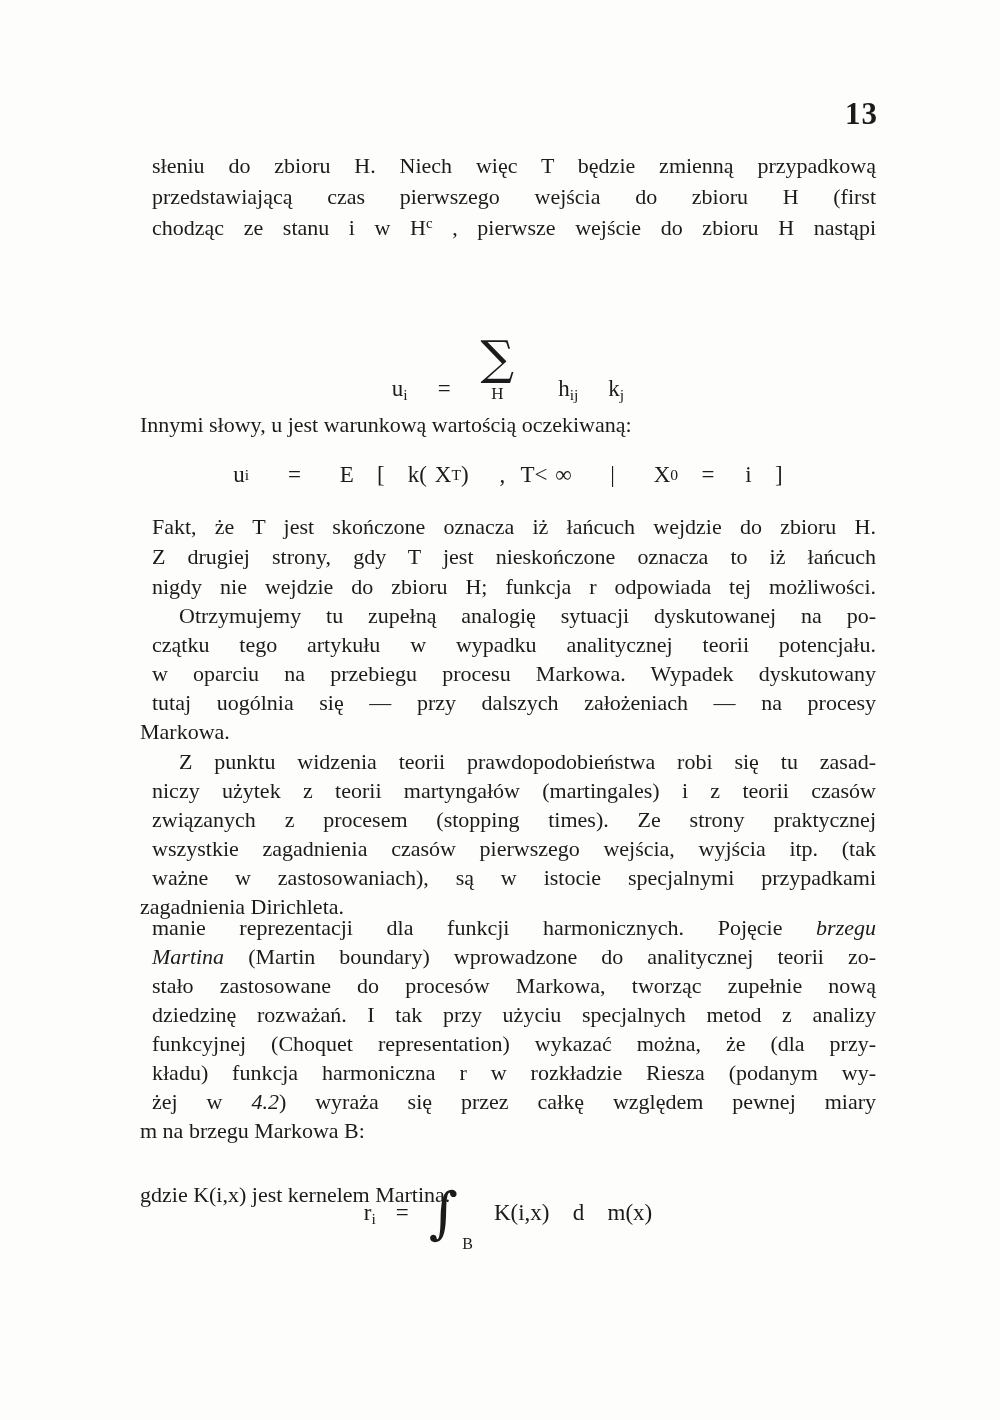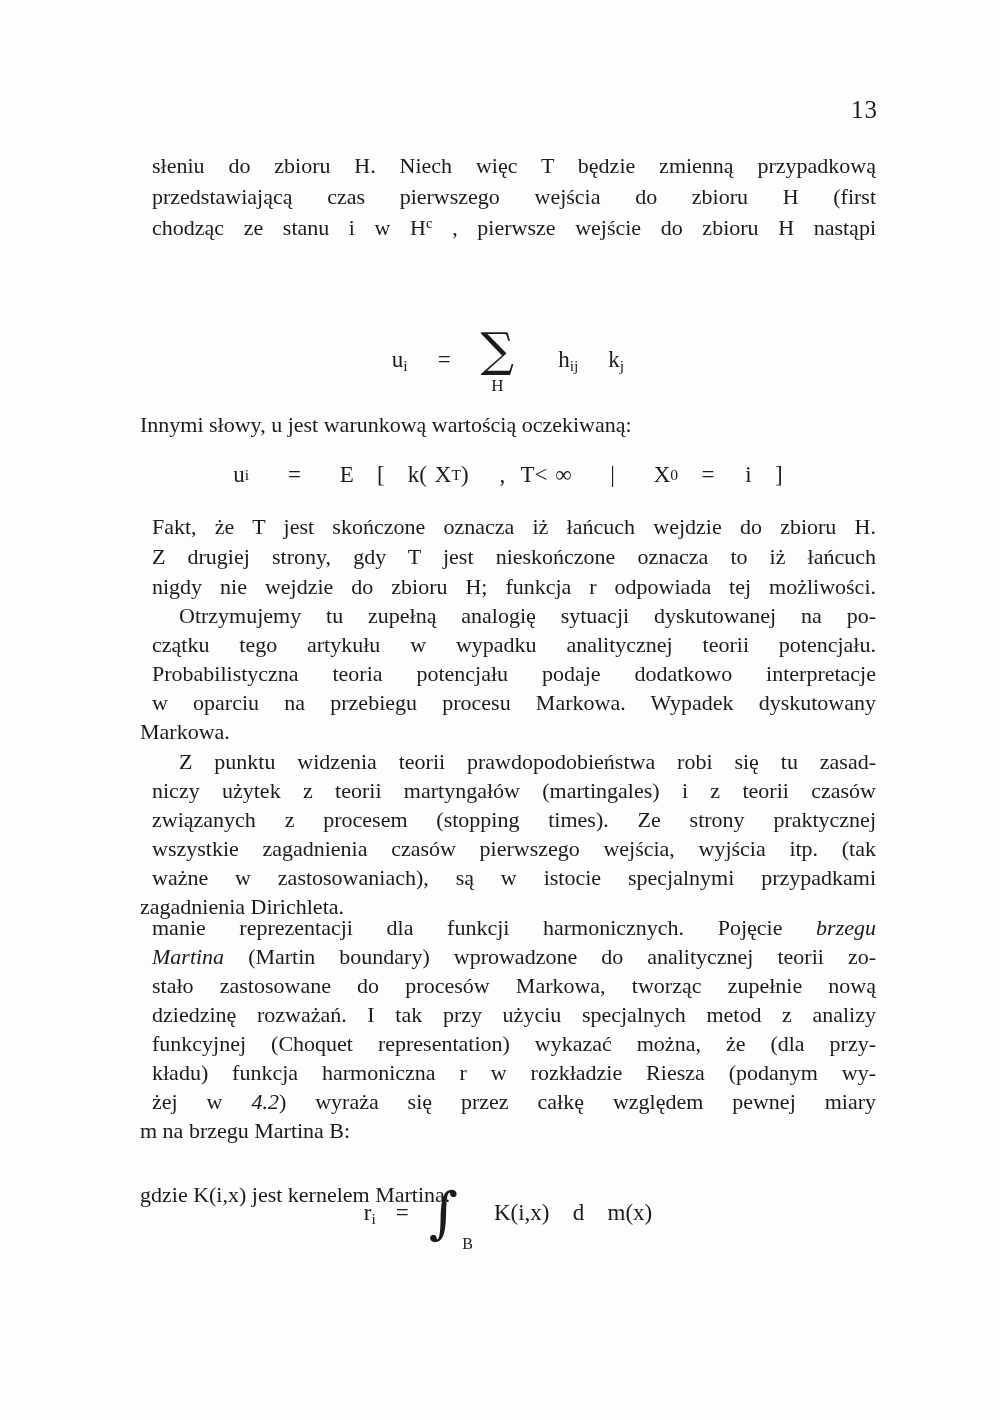--- a/index.html
+++ b/index.html
@@ -4,36 +4,36 @@
 <style>
   :root { --ink:#1b1b1b; --paper:#fdfdfc; }
   html,body { margin:0; padding:0; background:#e8e8e8; }
   .page {
     position:relative; width:1000px; height:1420px; margin:0 auto;
     background:var(--paper); color:var(--ink); overflow:hidden;
     font-family:"Liberation Serif","DejaVu Serif",serif;
   }
   .pageno {
     position:absolute; top:96px; right:122px;
-    font-size:25px; font-weight:normal; letter-spacing:1px;
+    font-size:31px; font-weight:bold; letter-spacing:1px;
   }
   .col { position:absolute; left:140px; top:0; width:736px; height:100%; }
   .block { position:absolute; left:0; width:100%; }
   .line { font-size:22px; }
   .just { text-align:justify; text-align-last:justify;margin-left:12px; }
   .ind  { text-indent:27px; }
   .it   { font-style:italic; }
   sub { font-size:68%; line-height:0; vertical-align:-0.28em; }
   sup { font-size:68%; line-height:0; vertical-align:0.48em; }
   .formula {
     display:flex; justify-content:center; align-items:center;
     font-size:23px; word-spacing:2px;
   }
   .fseg, .fatom { white-space:pre; }
-  .f1 { gap:30px; }
+  .f1 { gap:30px;align-items:flex-end; }
   .f1 .t1 { margin-left:14px; }
   .f3 { gap:20px;margin-top:11px; }
   .sumop { display:inline-flex; flex-direction:column; align-items:center; line-height:1; }
   .sumop .op { font-size:47px; line-height:46px; font-family:"DejaVu Serif","DejaVu Sans",serif; }
   .sumop .opsub { font-size:17px; margin-top:4px; }
   .intop { position:relative; display:inline-block; margin-right:16px; }
   .intop .op { font-size:56px; line-height:58px; font-family:"DejaVu Serif","DejaVu Sans",serif; }
   .intop .opsub { position:absolute; bottom:-2px; right:-15px; font-size:16px; }
 </style>
 </head>
@@ -78,43 +78,43 @@
 
     <section class="block" style="top:512px; line-height:30px">
         <div class="line just"><span>Fakt, że T jest skończone oznacza iż łańcuch wejdzie do zbioru H.</span></div>
         <div class="line just"><span>Z drugiej strony, gdy T jest nieskończone oznacza to iż łańcuch</span></div>
         <div class="line just"><span>nigdy nie wejdzie do zbioru H; funkcja r odpowiada tej możliwości.</span></div>
       </section>
 
     <section class="block" style="top:601px; line-height:29px">
         <div class="line just ind"><span>Otrzymujemy tu zupełną analogię sytuacji dyskutowanej na po-</span></div>
         <div class="line just"><span>czątku tego artykułu w wypadku analitycznej teorii potencjału.</span></div>
-        <div class="line just"><span>Probabilistyczna teoria potencjału podaje dodatkowo interpretacje</span></div>
         <div class="line just"><span>w oparciu na przebiegu procesu Markowa. Wypadek dyskutowany</span></div>
+        <div class="line just"><span>tutaj uogólnia się  —  przy dalszych założeniach  —  na procesy</span></div>
         <div class="line"><span>Markowa.</span></div>
       </section>
 
     <section class="block" style="top:747px; line-height:29px">
         <div class="line just ind"><span>Z punktu widzenia teorii prawdopodobieństwa robi się tu zasad-</span></div>
         <div class="line just"><span>niczy użytek z teorii martyngałów (martingales) i z teorii czasów</span></div>
         <div class="line just"><span>związanych z procesem (stopping times).  Ze strony praktycznej</span></div>
         <div class="line just"><span>wszystkie zagadnienia czasów pierwszego wejścia, wyjścia itp. (tak</span></div>
         <div class="line just"><span>ważne w zastosowaniach), są w istocie specjalnymi przypadkami</span></div>
         <div class="line"><span>zagadnienia Dirichleta.</span></div>
       </section>
 
     <section class="block" style="top:913px; line-height:29px">
         <div class="line just"><span>manie reprezentacji dla funkcji harmonicznych.  Pojęcie </span><span class="it">brzegu</span></div>
         <div class="line just"><span class="it">Martina</span><span> (Martin boundary) wprowadzone do analitycznej teorii zo-</span></div>
         <div class="line just"><span>stało zastosowane do procesów Markowa, tworząc zupełnie nową</span></div>
         <div class="line just"><span>dziedzinę rozważań. I tak przy użyciu specjalnych metod z analizy</span></div>
         <div class="line just"><span>funkcyjnej (Choquet representation) wykazać można, że (dla przy-</span></div>
         <div class="line just"><span>kładu) funkcja harmoniczna r w rozkładzie Riesza (podanym wy-</span></div>
         <div class="line just"><span>żej w </span><span class="it">4.2</span><span>) wyraża się przez całkę względem pewnej miary</span></div>
-        <div class="line"><span>m na brzegu Martina B:</span></div>
+        <div class="line"><span>m na brzegu Markowa B:</span></div>
       </section>
 
     <div class="block formula f3" style="top:1164px; height:76px">
       <span class="fatom"><span>r</span><sub>i</sub></span>
       <span class="fatom">=</span>
       <span class="intop">
         <span class="op">∫</span>
         <sub class="opsub">B</sub>
       </span>
       <span class="fatom fseg">K(i,x)   d   m(x)</span>

